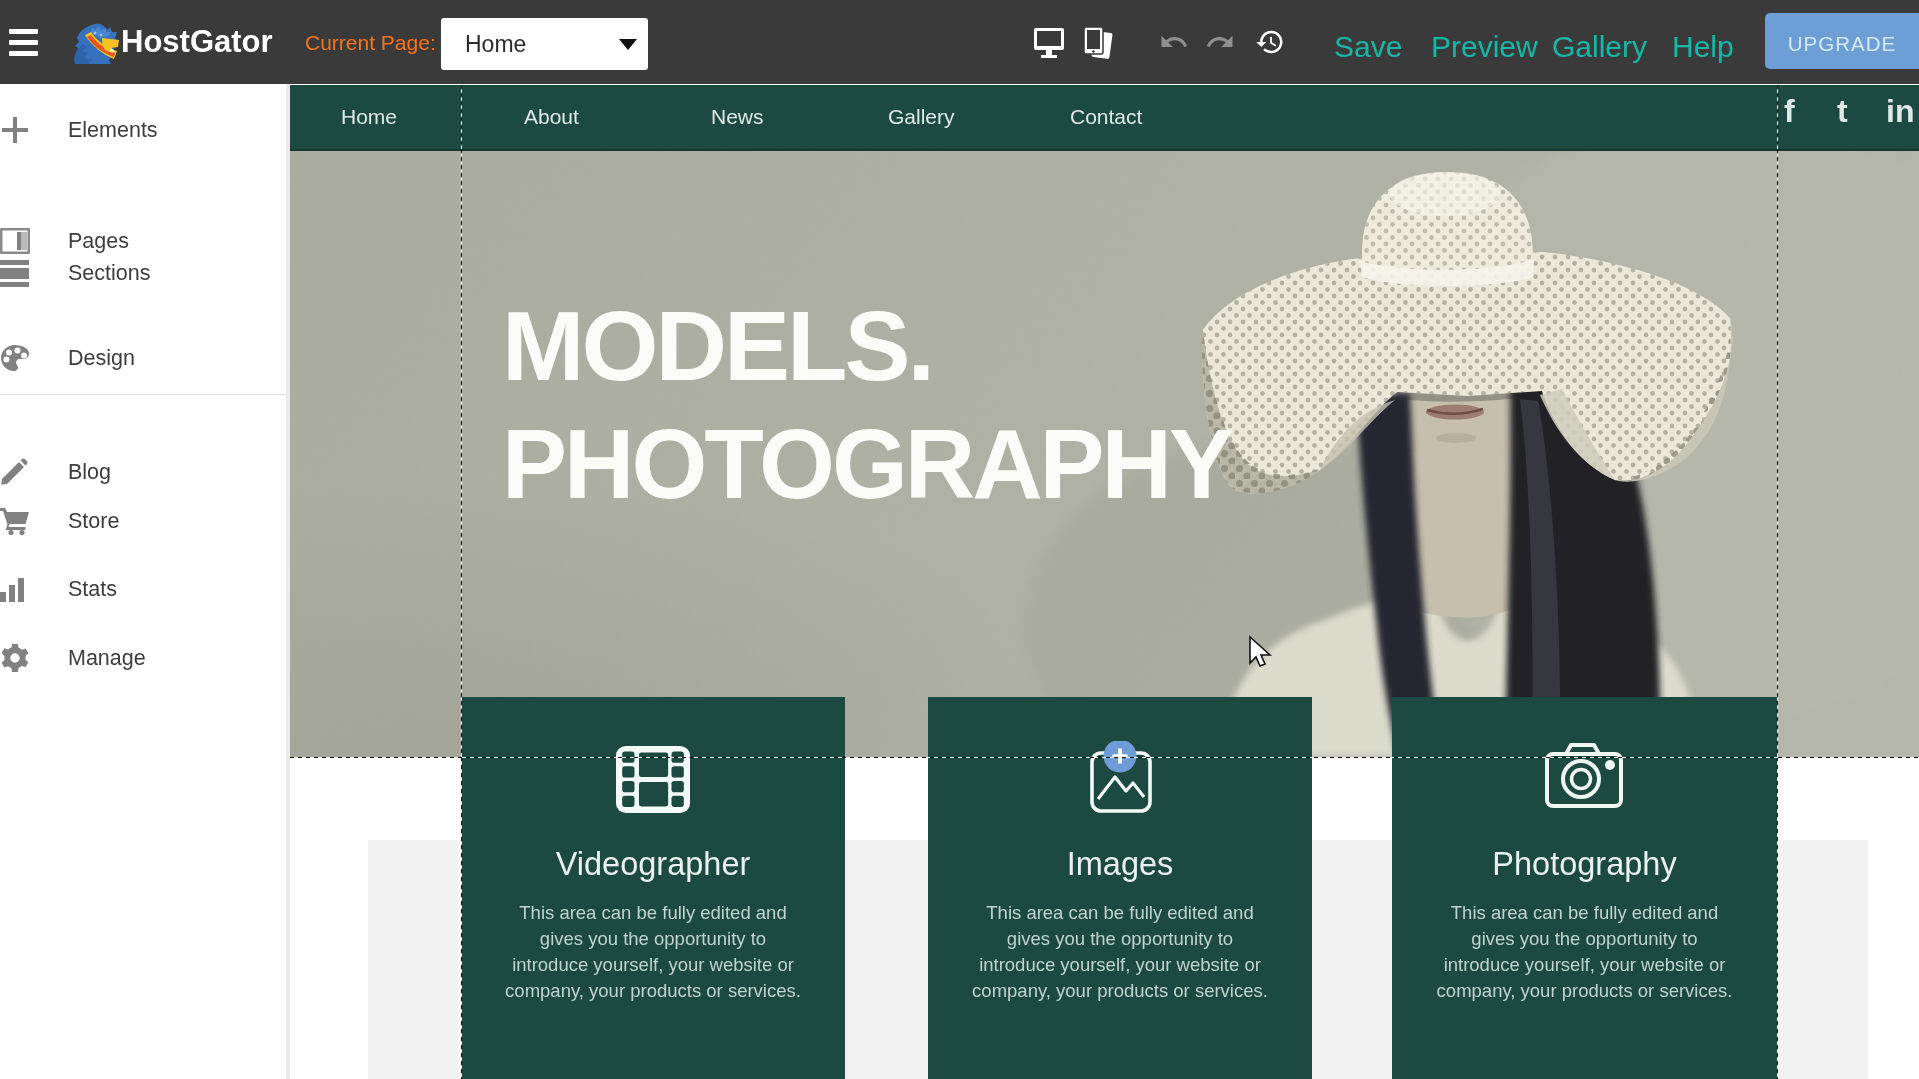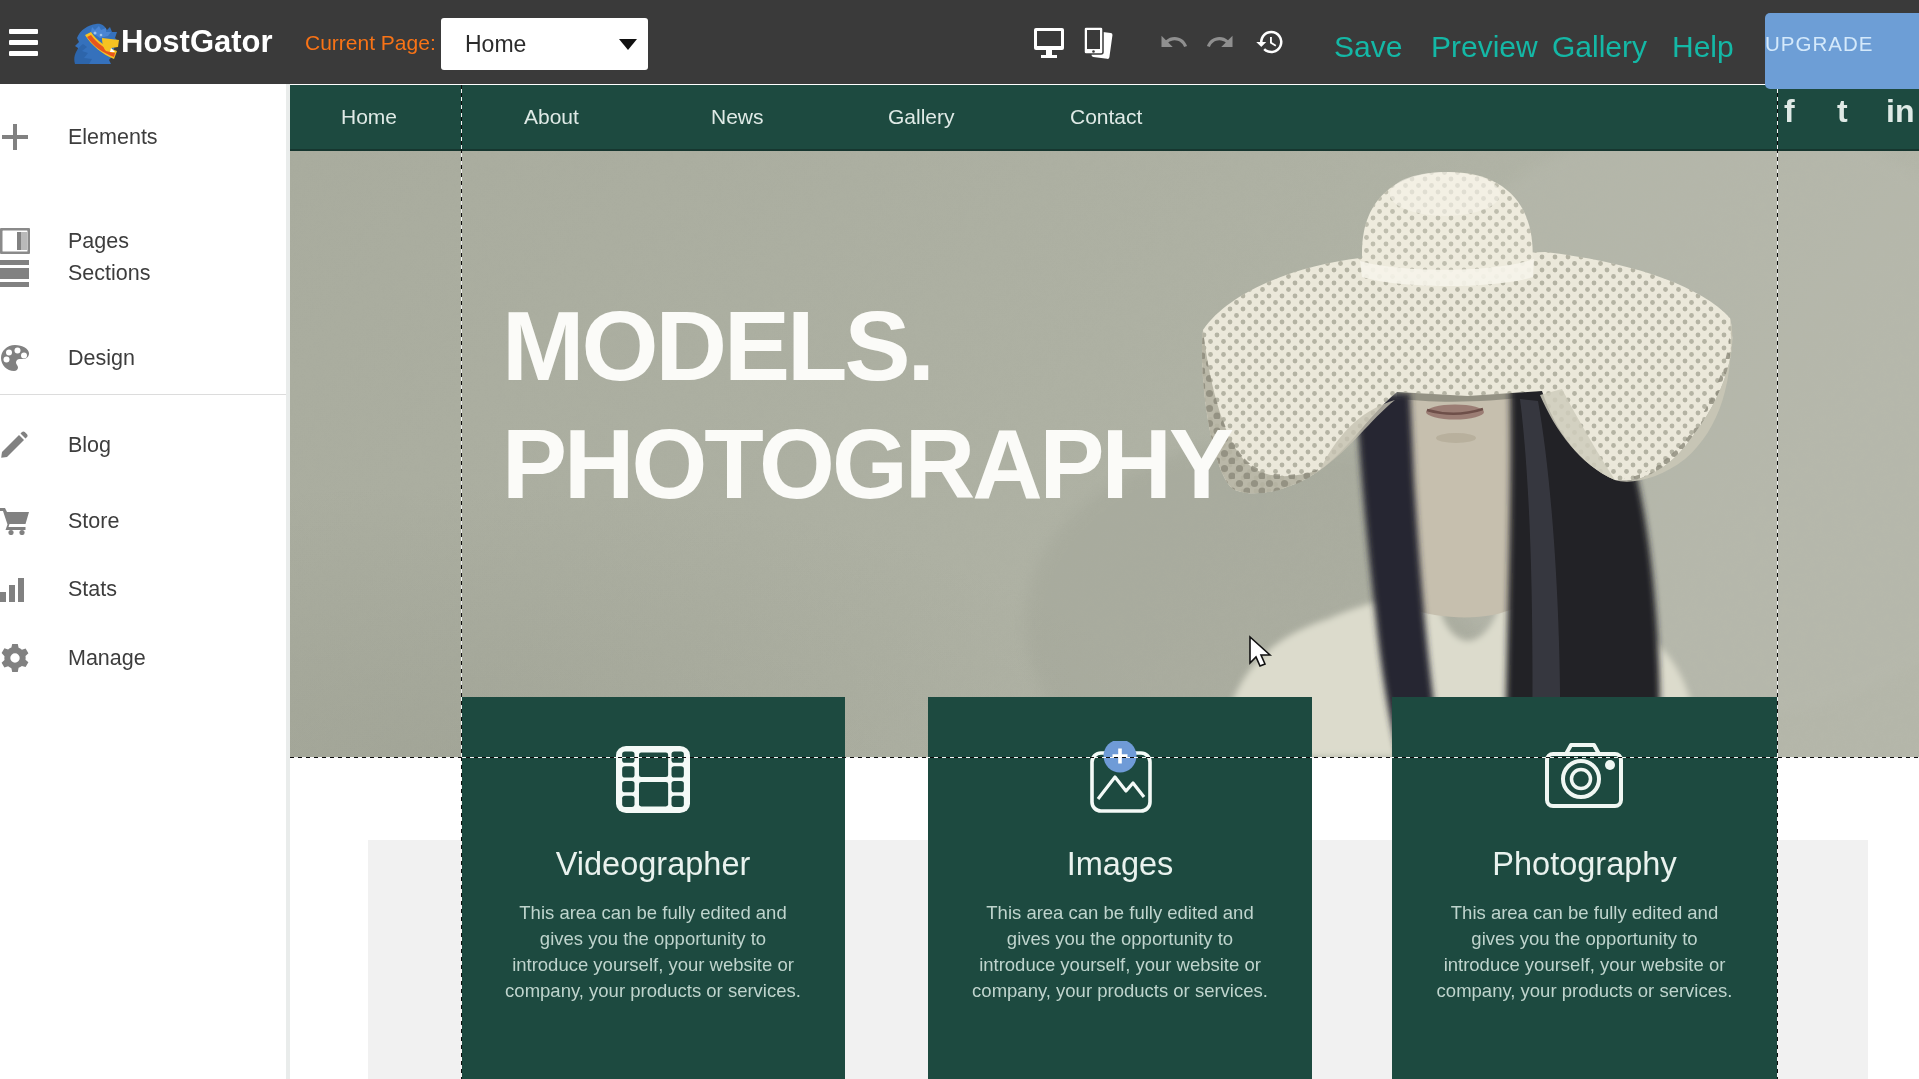--- a/index.html
+++ b/index.html
@@ -9,21 +9,21 @@
 
 
 #topbar { position:absolute; top:0; left:0; width:1919px; height:84px; background:#3a3a3a; }
 #hamb div { position:absolute; left:9px; width:29px; height:5px; background:#fff; border-radius:1px; }
 #logo-text { position:absolute; left:121px; top:24px; color:#fff; font-size:31px; font-weight:bold; letter-spacing:0px; }
 #curpage { position:absolute; left:305px; top:31px; color:#f97316; font-size:21px; }
 #dropdown { position:absolute; left:441px; top:18px; width:207px; height:52px; background:#fff; border-radius:3px; }
 #dropdown .txt { position:absolute; left:24px; top:13px; font-size:23px; color:#2b2b2b; }
 #dropdown .caret { position:absolute; right:11px; top:21px; width:0; height:0; border-left:9px solid transparent; border-right:9px solid transparent; border-top:11px solid #111; }
 .tb-txt { position:absolute; top:30px; color:#14b8a6; font-size:30px; }
-#upgrade { position:absolute; left:1765px; top:13px; width:154px; height:76px; background:#6d9ed6; border-radius:5px 0 0 5px; color:#d4e9fb; font-size:20.5px; letter-spacing:1px; text-align:left; line-height:62px; }
+#upgrade { position:absolute; left:1765px; top:13px; width:154px; height:56px; background:#6d9ed6; border-radius:5px 0 0 5px; color:#d4e9fb; font-size:20.5px; letter-spacing:1px; text-align:center; line-height:62px; }
 
 
 #sidebar { position:absolute; top:84px; left:0; width:286px; height:995px; background:#fff; }
 .side-item { position:absolute; left:0; width:286px; height:40px; }
 .side-item .lbl { position:absolute; left:68px; top:50%; transform:translateY(-50%); font-size:21.5px; color:#3d3d3d; }
 .side-item svg { position:absolute; left:0px; top:50%; transform:translateY(-50%); }
 #side-sep { position:absolute; left:0; top:310px; width:286px; height:1px; background:#dcdcdc; }
 #side-edge { position:absolute; left:286px; top:84px; width:4px; height:995px; background:#e9eceb; }
 
 
@@ -218,21 +218,21 @@
         <path d="M12 8v5l4.28 2.54.72-1.21-3.5-2.08V8H12z" fill="#fff"></path>
       </svg>
     <span class="tb-txt" style="left:1334px;">Save</span>
     <span class="tb-txt" style="left:1431px;">Preview</span>
     <span class="tb-txt" style="left:1552px;">Gallery</span>
     <span class="tb-txt" style="left:1672px;">Help</span>
     <div id="upgrade">UPGRADE</div>
   </div>
 
   <div id="sidebar">
-    <div class="side-item" style="top:33px;padding-left:28px;">
+    <div class="side-item" style="top:26px;padding-left:28px;">
         <svg width="30" height="30" viewBox="0 0 30 30">
           <path d="M13 2 h4 v11 h11 v4 h-11 v11 h-4 v-11 h-11 v-4 h11 z" fill="#818181"></path>
         </svg>
         <span class="lbl">Elements</span>
       </div>
     <div class="side-item" style="top:101px;margin-top:36px;">
         <svg width="30" height="26" viewBox="0 0 30 26">
           <rect x="1" y="1" width="28" height="24" rx="2" fill="none" stroke="#8a8a8a" stroke-width="3"></rect>
           <rect x="17" y="4" width="4" height="18" fill="#818181"></rect>
           <rect x="21" y="4" width="6" height="18" fill="#b9b9b9"></rect>
@@ -251,21 +251,21 @@
         <svg width="30" height="28" viewBox="0 0 30 28">
           <path d="M15 1 C7 1 1 7 1 14 c0 7 6 13 13 13 c2.5 0 4-1.7 4-3.6 c0-1 -0.4-1.8-1-2.5 c-0.6-0.7-1-1.5-1-2.4 c0-1.9 1.6-3.5 3.6-3.5 h3.9 c3.2 0 5.5-2.6 5.5-5.8 C29 5 22.7 1 15 1 z" fill="#818181"></path>
           <circle cx="9" cy="8.5" r="3" fill="#fff"></circle>
           <circle cx="17.5" cy="6.5" r="3" fill="#fff"></circle>
           <circle cx="24" cy="11.5" r="3" fill="#fff"></circle>
           <circle cx="6.5" cy="15.5" r="3" fill="#fff"></circle>
         </svg>
         <span class="lbl">Design</span>
       </div>
     <div id="side-sep"></div>
-    <div class="side-item" style="top:341px;padding-left:27px;">
+    <div class="side-item" style="top:368px;padding-left:27px;">
         <svg width="28" height="28" viewBox="0 0 28 28">
           <path d="M2 21 L1.2 26.8 L7 26 L24 9 L19 4 z" fill="#818181"></path>
           <path d="M20.5 2.5 L25.5 7.5 L27 6 c0.8-0.8 0.8-2 0-2.8 L24.8 1 c-0.8-0.8-2-0.8-2.8 0 z" fill="#818181"></path>
         </svg>
         <span class="lbl">Blog</span>
       </div>
     <div class="side-item" style="top:417px;">
         <svg width="30" height="28" viewBox="0 0 30 28">
           <path d="M0 1 h5 l2 4 h22 l-3.5 12 h-16 l-1 3 h17 v3 h-20 l2-5.5 L3 4 H0 z" fill="#818181"></path>
           <circle cx="11" cy="25.5" r="2.6" fill="#818181"></circle>

